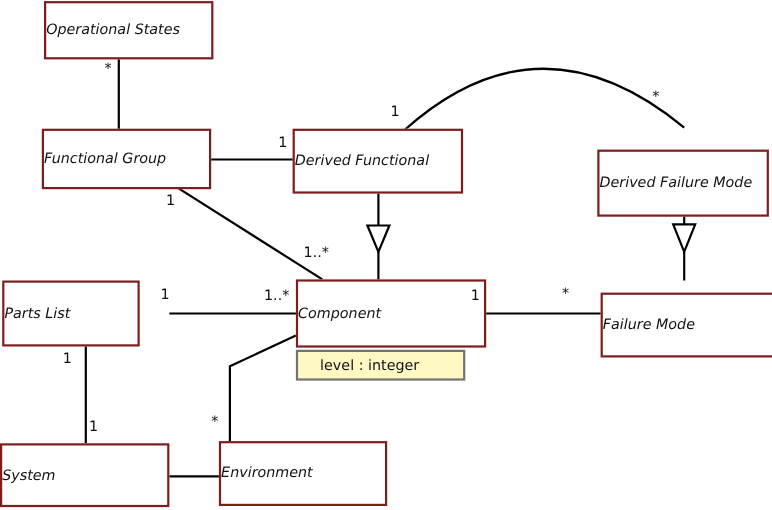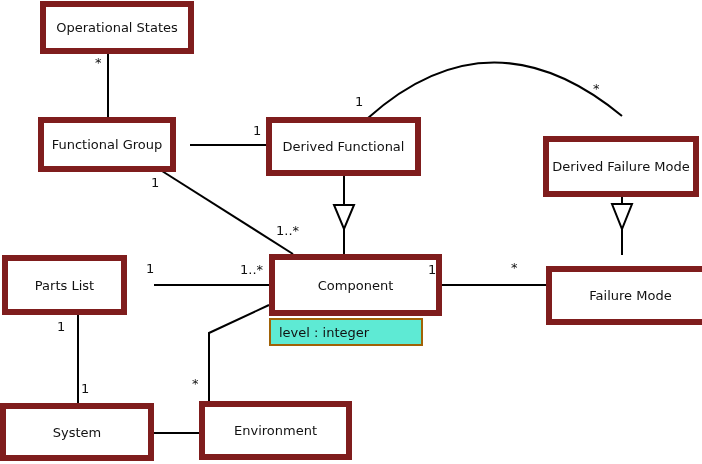--- a/index.html
+++ b/index.html
@@ -2,28 +2,28 @@
 <html><head>
 <meta charset="utf-8">
 <style>
   html,body{margin:0;padding:0;background:#ffffff;}
   #stage{
     position:relative;width:702px;height:464px;background:#ffffff;overflow:hidden;
     font-family:"DejaVu Sans","Liberation Sans",sans-serif;color:#000;
   }
   #wires{position:absolute;left:0;top:0;width:702px;height:464px;z-index:1;}
   .uml-box{
-    position:absolute;box-sizing:border-box;border:6px solid #7f1d1d;background:#fff;
-    display:flex;align-items:center;justify-content:center;z-index:2;
-    font-size:13px;color:#111;white-space:nowrap;
+    position:absolute;box-sizing:border-box;border:2px solid #7f1d1d;background:#fff;
+    display:flex;align-items:center;z-index:2;
+    font-size:13px;color:#111;white-space:nowrap;font-style:italic;
   }
   .attr-box{
-    position:absolute;box-sizing:border-box;border:2px solid #a16207;background:#5eead4;
+    position:absolute;box-sizing:border-box;border:2px solid #737373;background:#fef9c3;
     display:flex;align-items:center;justify-content:flex-start;z-index:2;
-    font-size:13px;color:#111;padding-left:8px;white-space:nowrap;
+    font-size:13px;color:#111;padding-left:20px;white-space:nowrap;
   }
   .mult{
     position:absolute;z-index:3;font-size:13px;color:#111;line-height:13px;white-space:nowrap;
   }
 </style>
 </head>
 <body>
 
 <div id="stage">
 
@@ -53,21 +53,21 @@
     <polygon points="612,204 632,204 622,229" fill="#fff" stroke="#000" stroke-width="2"></polygon>
     <line x1="622" y1="229" x2="622" y2="255" stroke="#000" stroke-width="2"></line>
 
     <path d="M 368,118 Q 491,8 622,116" fill="none" stroke="#000" stroke-width="2"></path>
   </svg>
 
   <div class="uml-box" style="left:40px;top:1px;width:154px;height:53px;">
     <span>Operational States</span>
   </div>
 
-  <div class="uml-box" style="left:38px;top:117px;width:138px;height:55px;">
+  <div class="uml-box" style="left:38px;top:117px;width:154px;height:55px;">
     <span>Functional Group</span>
   </div>
 
   <div class="uml-box" style="left:266px;top:117px;width:155px;height:59px;">
     <span>Derived Functional</span>
   </div>
 
   <div class="uml-box" style="left:543px;top:116px;width:156px;height:61px;margin-top:20px;">
     <span>Derived Failure Mode</span>
   </div>

